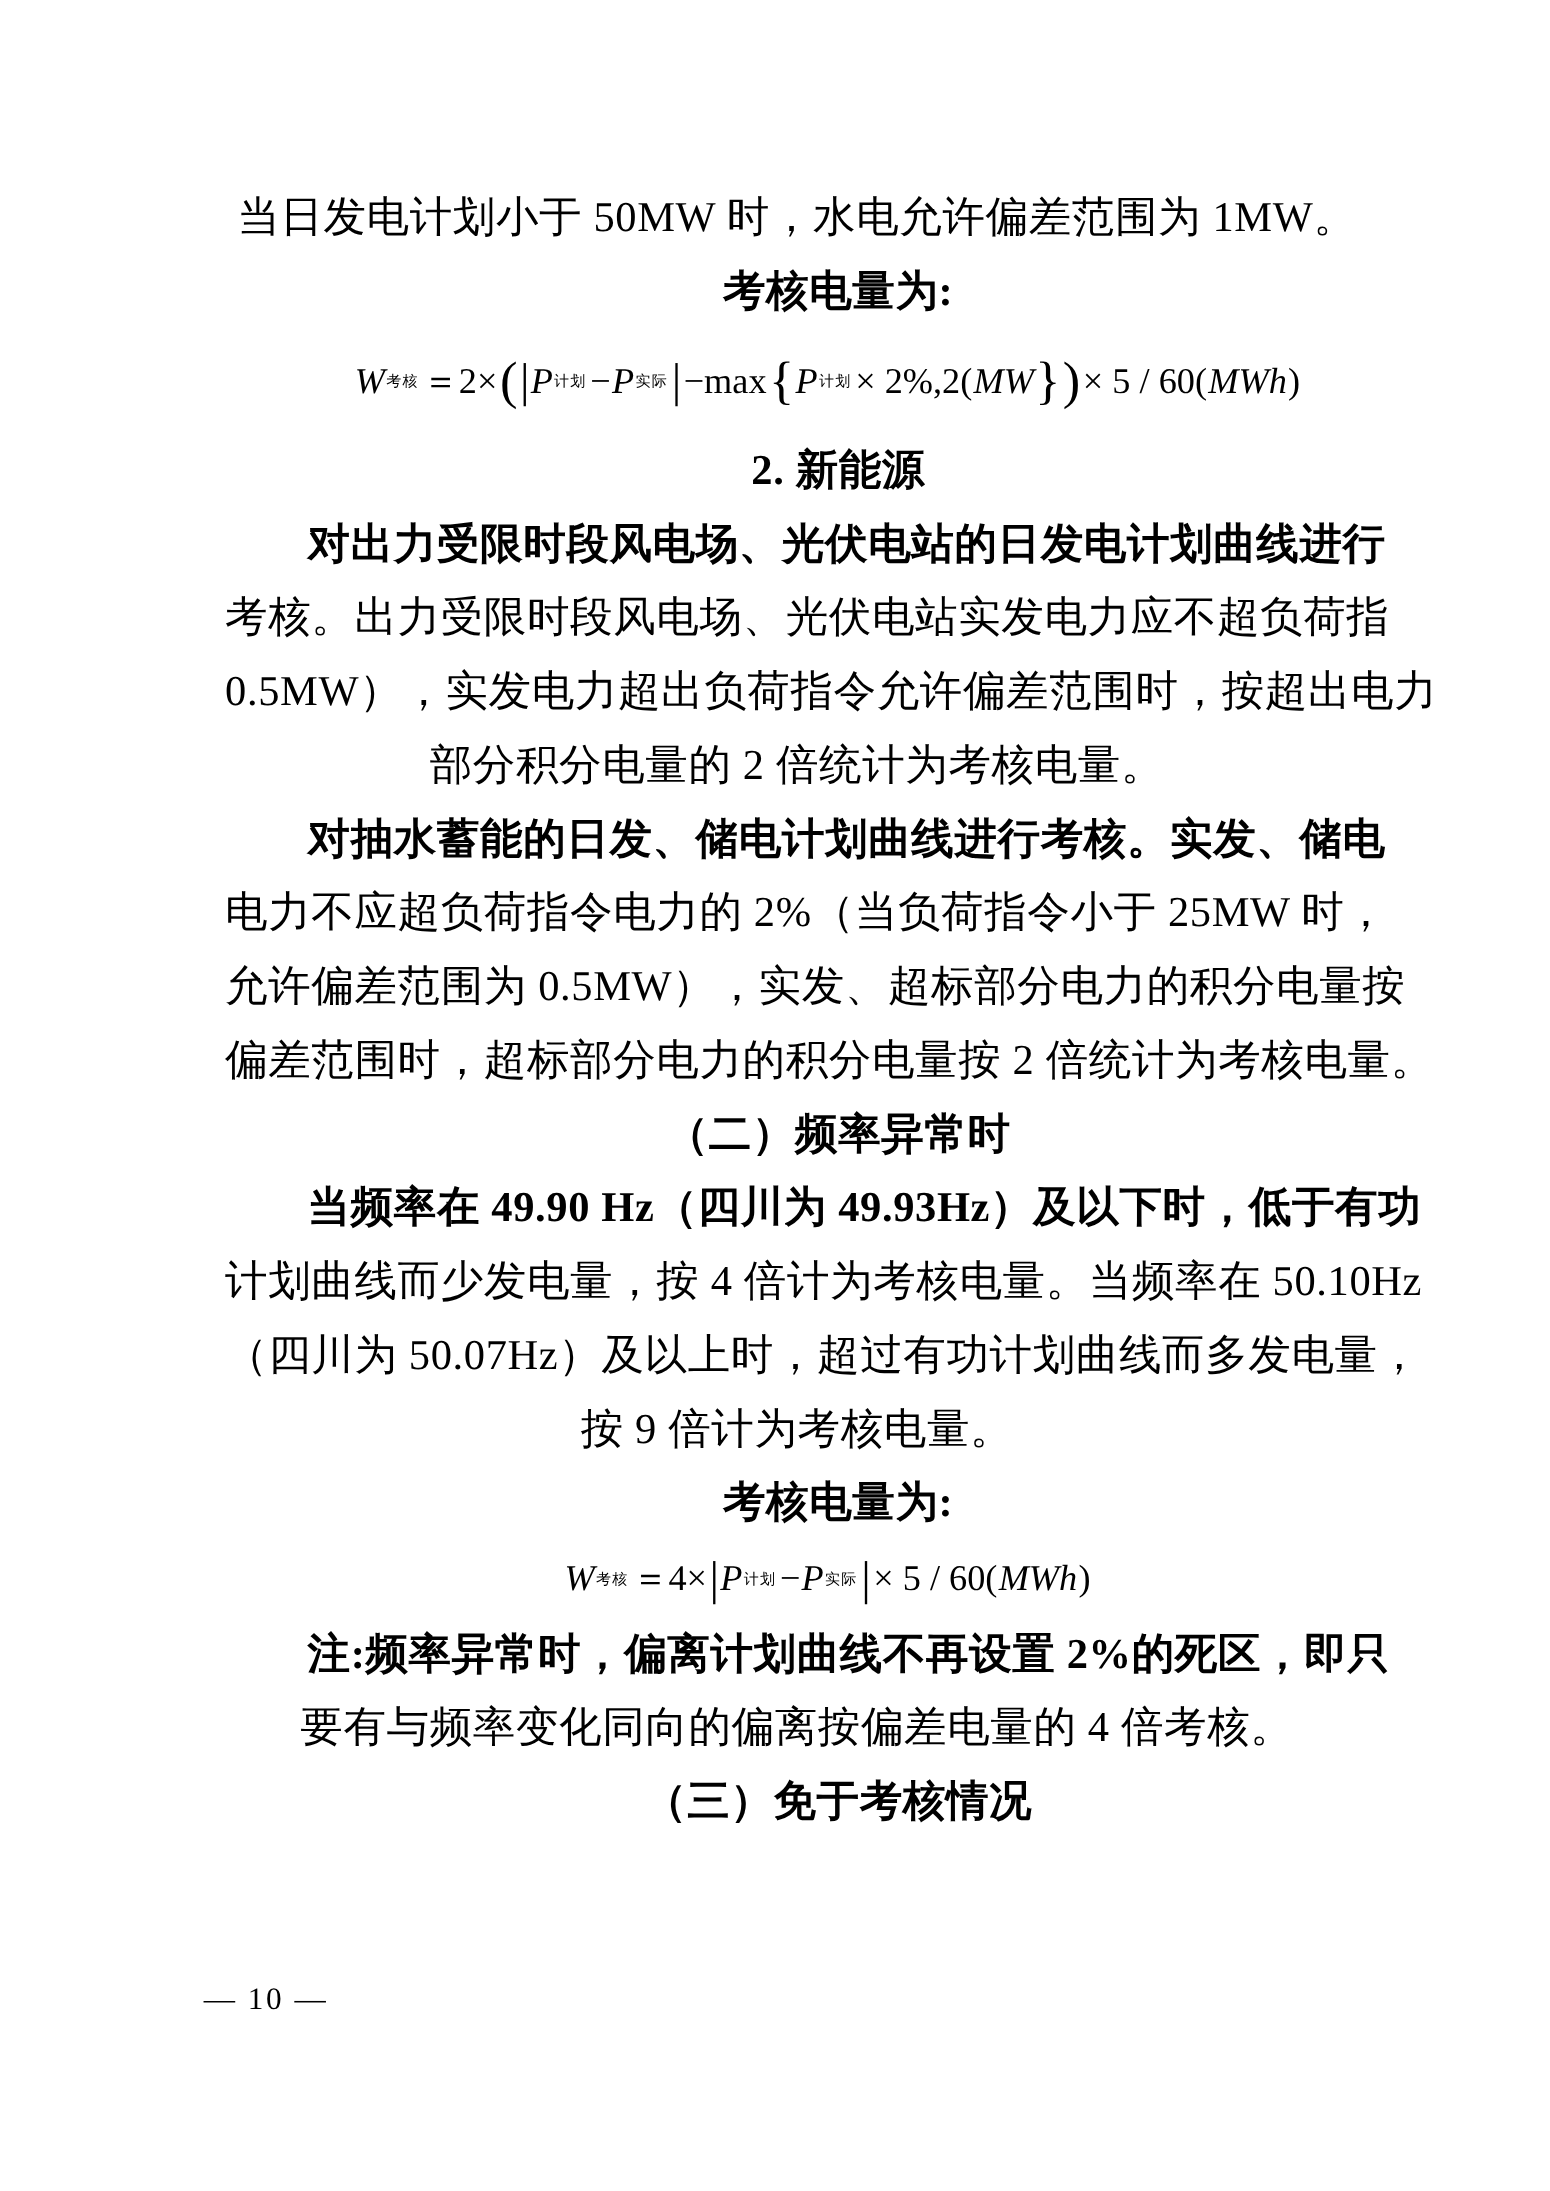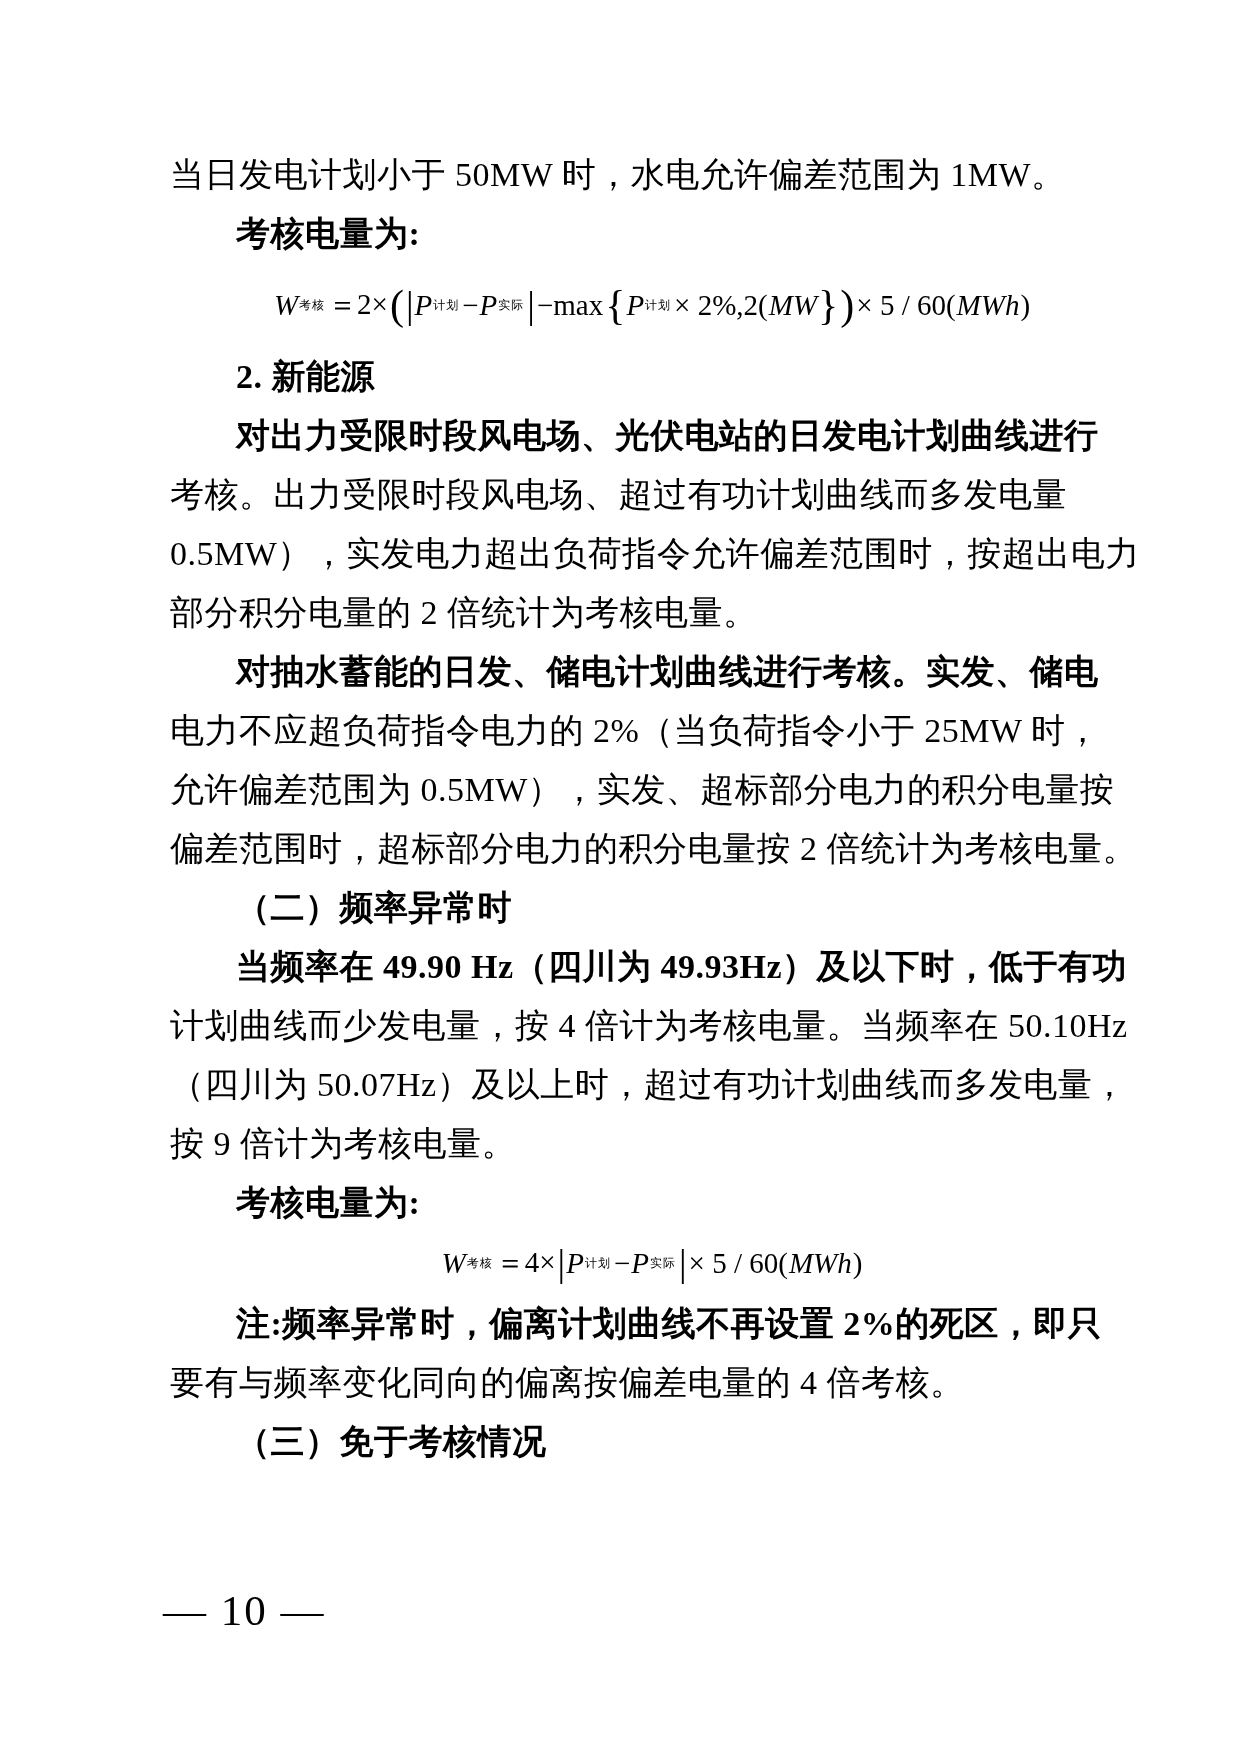--- a/index.html
+++ b/index.html
@@ -1,33 +1,33 @@
 <!DOCTYPE html>
 <html><head>
 <meta charset="utf-8">
 <style>
   * { margin:0; padding:0; box-sizing:border-box; }
   html,body { background:#ffffff; }
   body { width:1240px; height:1753px; position:relative; overflow:hidden;
          font-family:"Liberation Serif","DejaVu Serif",serif; color:#000; }
   .page { position:absolute; left:0; top:0; width:1240px; height:1753px; background:#fff; }
-  .content { position:absolute; left:170px; top:145px; width:915px; }
+  .content { position:absolute; left:180px; top:145px; width:915px;text-align:center; }
   .line { height:59px; line-height:59px; font-size:34px; white-space:nowrap;
           letter-spacing:0.5px; }
   .ind { text-indent:66px;font-weight:bold; }
   .formula-row { height:84px; display:flex; align-items:center; justify-content:center;
                  padding-left:50px; font-size:29px; white-space:nowrap; }
   .formula-row.f2 { height:62px; }
   .fvar { font-style:italic; }
   .fsub { font-size:12px; font-style:normal; vertical-align:-10px; letter-spacing:1px;
           padding:0 2px 0 1px; }
   .fop  { font-style:normal; padding:0 1px; }
   .fbig { font-size:42px; font-weight:400; vertical-align:-4px; padding:0 1px; }
   .fbar { font-size:38px; font-weight:300; vertical-align:-3px; padding:0 1px; }
-  .footer { position:absolute; left:163px; top:1586px; font-size:43px;
+  .footer { position:absolute; left:163px; top:1586px; font-size:25px;
             letter-spacing:2px; white-space:nowrap; }
 </style>
 </head>
 <body>
 
 <div class="page">
   <div class="content">
 
     <div class="line">当日发电计划小于 50MW 时，水电允许偏差范围为 1MW。</div>
     <div class="line ind">考核电量为:</div>
@@ -52,21 +52,21 @@
         <span class="fvar">MW</span>
         <span class="fbig">}</span>
         <span class="fbig">)</span>
         <span class="fop">× 5 / 60(</span>
         <span class="fvar">MWh</span>
         <span class="fop">)</span>
     </div>
 
     <div class="line ind">2. 新能源</div>
     <div class="line ind">对出力受限时段风电场、光伏电站的日发电计划曲线进行</div>
-    <div class="line">考核。出力受限时段风电场、超过有功计划曲线而多发电量</div>
+    <div class="line">考核。出力受限时段风电场、光伏电站实发电力应不超负荷指</div>
     <div class="line">0.5MW），实发电力超出负荷指令允许偏差范围时，按超出电力</div>
     <div class="line">部分积分电量的 2 倍统计为考核电量。</div>
     <div class="line ind">对抽水蓄能的日发、储电计划曲线进行考核。实发、储电</div>
     <div class="line">电力不应超负荷指令电力的 2%（当负荷指令小于 25MW 时，</div>
     <div class="line">允许偏差范围为 0.5MW），实发、超标部分电力的积分电量按</div>
     <div class="line">偏差范围时，超标部分电力的积分电量按 2 倍统计为考核电量。</div>
     <div class="line ind">（二）频率异常时</div>
     <div class="line ind">当频率在 49.90 Hz（四川为 49.93Hz）及以下时，低于有功</div>
     <div class="line">计划曲线而少发电量，按 4 倍计为考核电量。当频率在 50.10Hz</div>
     <div class="line">（四川为 50.07Hz）及以上时，超过有功计划曲线而多发电量，</div>

